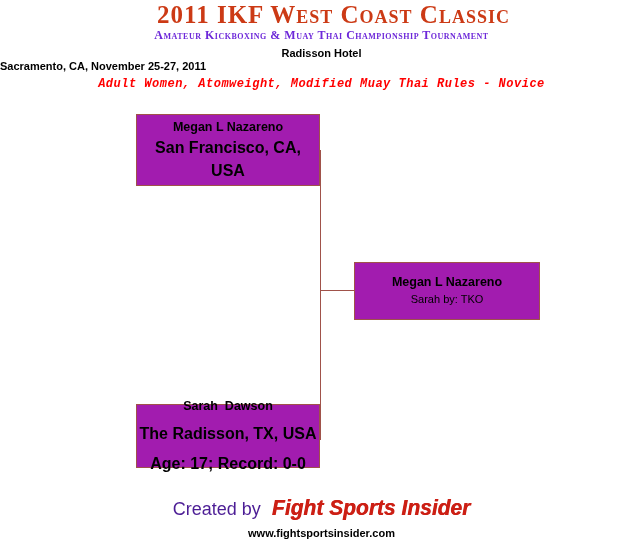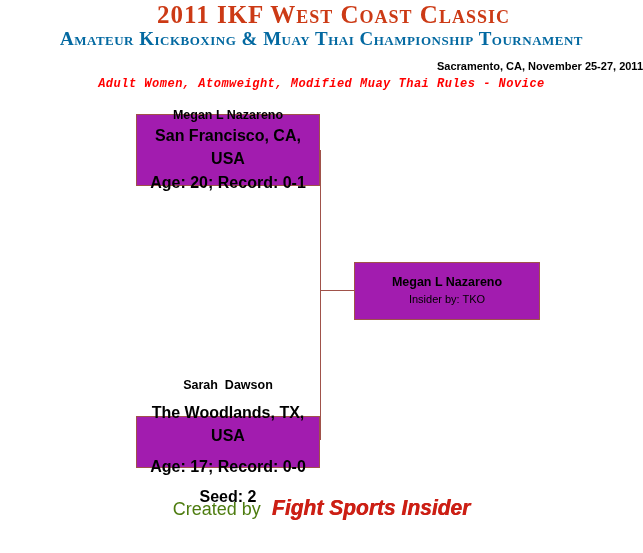--- a/index.html
+++ b/index.html
@@ -26,36 +26,36 @@
     color: #cc3a15;
     padding-left: 24px;
   }
   .event-subtitle {
     position: absolute;
     top: 28px; left: 0; right: 0;
     text-align: center;
     font-family: "Liberation Serif", serif;
     font-variant: small-caps;
     font-weight: bold;
-    font-size: 19px;
+    font-size: 12px;
     letter-spacing: 0.5px;
-    color: #0369a1;
+    color: #6d28d9;
   }
   .venue-line {
     position: absolute;
     top: 47px; left: 0; right: 0;
     text-align: center;
     font-size: 11px;
     font-weight: bold;
     color: #000000;
   }
   .location-line {
     position: absolute;
     top: 60px; left: 0; right: 0;
-    text-align: right;
+    text-align: left;
     font-size: 11px;
     font-weight: bold;
     color: #000000;
   }
   .division-title {
     position: absolute;
     top: 77px; left: 0; right: 0;
     text-align: center;
     font-family: "Liberation Mono", monospace;
     font-weight: bold;
@@ -72,21 +72,21 @@
     background: #a21caf;
     border: 1px solid #a0524a;
     text-align: center;
     display: flex;
     flex-direction: column;
     justify-content: center;
     padding: 4px 2px;
   }
   .box-competitor-1 { left: 136px; top: 114px; width: 184px; height: 72px; }
   .box-winner       { left: 354px; top: 262px; width: 186px; height: 58px; }
-  .box-competitor-2 { left: 136px; top: 416px; width: 184px; height: 52px; gap: 7px; }
+  .box-competitor-2 { left: 136px; top: 404px; width: 184px; height: 64px; gap: 7px; }
 
   .fighter-name {
     font-size: 12.5px;
     font-weight: bold;
     color: #000;
     white-space: pre-wrap;
     line-height: 1.45;
   }
   .fighter-detail {
     font-size: 16px;
@@ -113,21 +113,21 @@
   .footer-created {
     position: absolute;
     top: 496px; left: 0; right: 0;
     text-align: center;
     font-size: 18px;
     color: #111;
   }
   .created-by-text {
     font-family: "Liberation Sans", sans-serif;
     font-weight: normal;
-    color: #4d7c0f;
+    color: #4c1d95;
     margin-top: 19px;
   }
   .brand-text {
     display: inline-block;
     font-family: "Liberation Sans", sans-serif;
     font-weight: bold;
     font-style: italic;
     font-size: 21px;
     letter-spacing: 0px;
     color: #cc1f14;
@@ -144,42 +144,42 @@
     color: #000000;
   }
 </style>
 </head>
 <body>
 
 <div class="page">
 
   <div class="event-title">2011 IKF West Coast Classic</div>
   <div class="event-subtitle">Amateur Kickboxing &amp; Muay Thai Championship Tournament</div>
+  <div class="venue-line">Radisson Hotel</div>
   <div class="location-line">Sacramento, CA, November 25-27, 2011</div>
   <div class="division-title">Adult Women, Atomweight, Modified Muay Thai Rules - Novice</div>
 
   <div class="line line-vertical"></div>
   <div class="line line-horizontal"></div>
 
   <div class="bracket-box box-competitor-1">
     <div class="fighter-name">Megan L Nazareno</div>
     <div class="fighter-detail">San Francisco, CA, USA</div>
-    <div class="fighter-detail">Age: 20; Record: 0-1</div>
   </div>
 
   <div class="bracket-box box-winner">
     <div class="fighter-name">Megan L Nazareno</div>
-    <div class="winner-method">Insider by: TKO</div>
+    <div class="winner-method">Sarah by: TKO</div>
   </div>
 
   <div class="bracket-box box-competitor-2">
     <div class="fighter-name">Sarah  Dawson</div>
-    <div class="fighter-detail">The Woodlands, TX, USA</div>
+    <div class="fighter-detail">The Radisson, TX, USA</div>
     <div class="fighter-detail">Age: 17; Record: 0-0</div>
-    <div class="fighter-detail">Seed: 2</div>
   </div>
 
   <div class="footer-created">
     <span class="created-by-text">Created by</span>
     <span class="brand-text">Fight Sports Insider</span>
   </div>
+  <div class="footer-site">www.fightsportsinsider.com</div>
 
 </div>
 
 </body></html>

